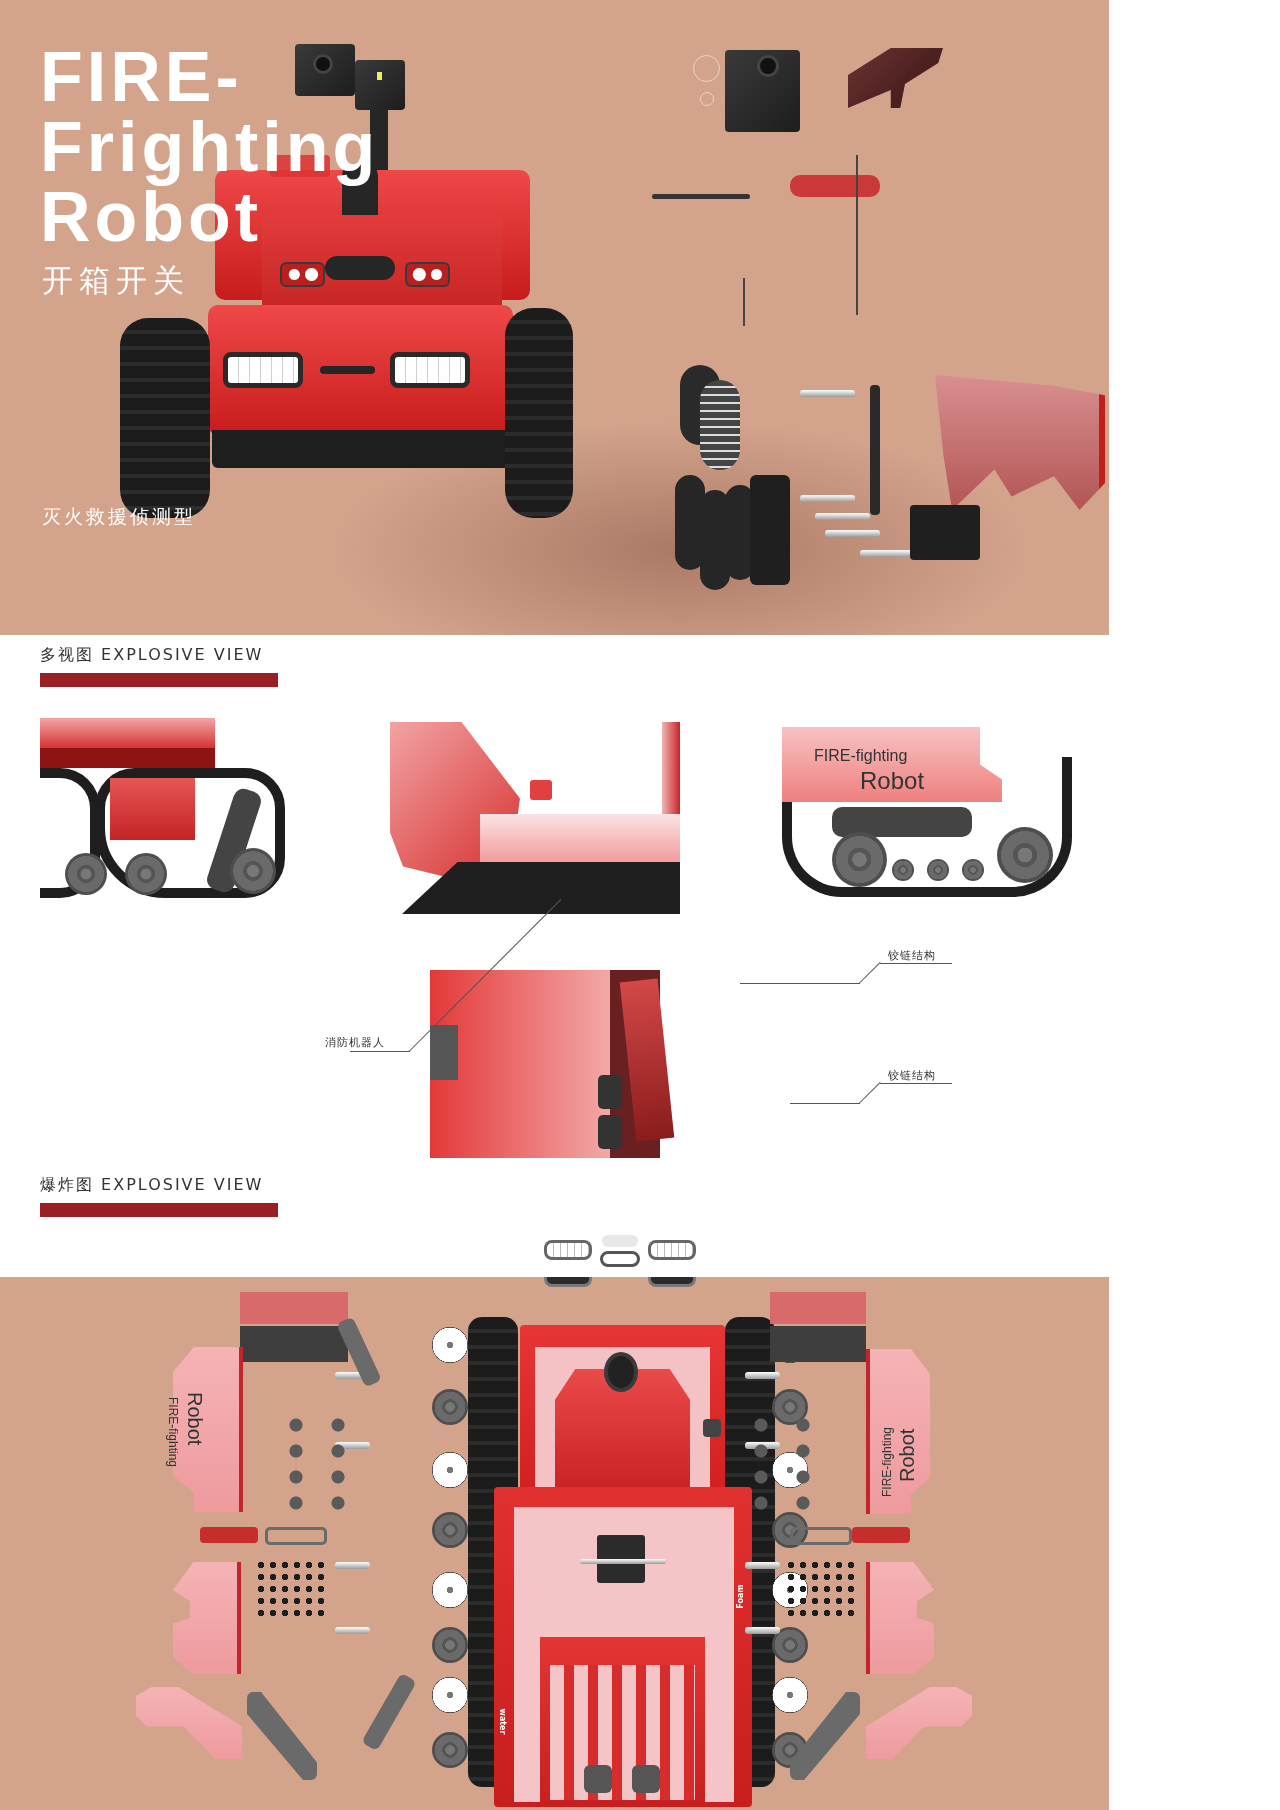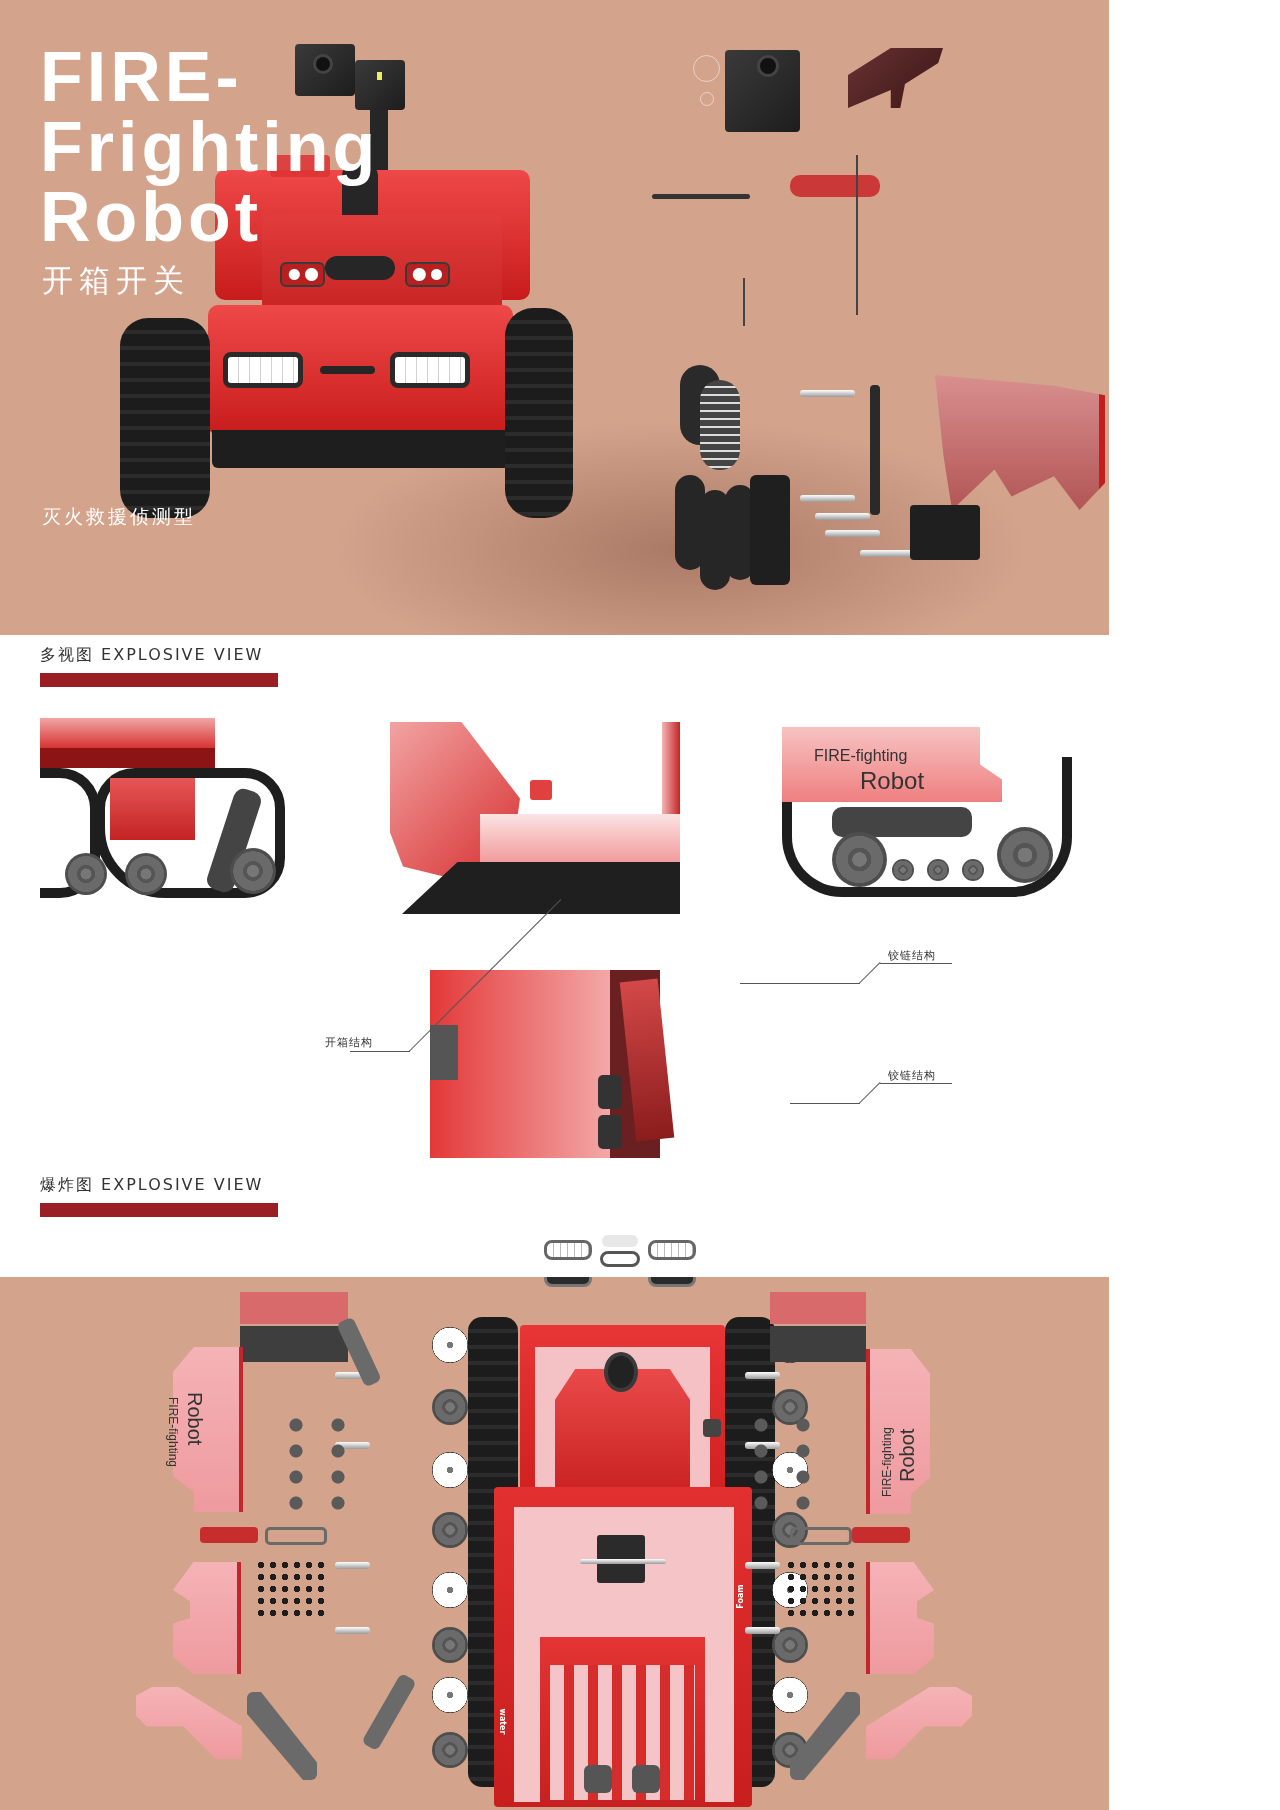--- a/index.html
+++ b/index.html
@@ -150,21 +150,21 @@
   <div class="abs" style="left:0;top:0;width:180px;height:188px;background:linear-gradient(90deg,#e43838,#f3a8a8)"></div>
   <div class="abs" style="left:0;top:55px;width:28px;height:55px;background:#555"></div>
   <div class="abs" style="left:180px;top:0;width:50px;height:188px;background:#6a2020"></div>
   <div class="abs" style="left:198px;top:10px;width:38px;height:160px;background:linear-gradient(180deg,#d34848,#8a1c1c);transform:rotate(-6deg)"></div>
   <div class="abs" style="left:168px;top:105px;width:24px;height:34px;background:#333;border-radius:5px"></div>
   <div class="abs" style="left:168px;top:145px;width:24px;height:34px;background:#333;border-radius:5px"></div>
 </div>
 
 <div class="abs callout-line" style="left:350px;top:1051px;width:60px"></div>
 <div class="abs callout-line" style="left:409px;top:1051px;width:215px;transform:rotate(-45deg)"></div>
-<div class="abs callout-label" style="left:325px;top:1035px">开箱结构</div>
+<div class="abs callout-label" style="left:325px;top:1035px">消防机器人</div>
 
 <div class="abs callout-line" style="left:740px;top:983px;width:120px"></div>
 <div class="abs callout-line" style="left:859px;top:983px;width:30px;transform:rotate(-45deg)"></div>
 <div class="abs callout-line" style="left:880px;top:963px;width:72px"></div>
 <div class="abs callout-label" style="left:888px;top:948px">铰链结构</div>
 
 <div class="abs callout-line" style="left:790px;top:1103px;width:70px"></div>
 <div class="abs callout-line" style="left:859px;top:1103px;width:30px;transform:rotate(-45deg)"></div>
 <div class="abs callout-line" style="left:880px;top:1083px;width:72px"></div>
 <div class="abs callout-label" style="left:888px;top:1068px">铰链结构</div>

